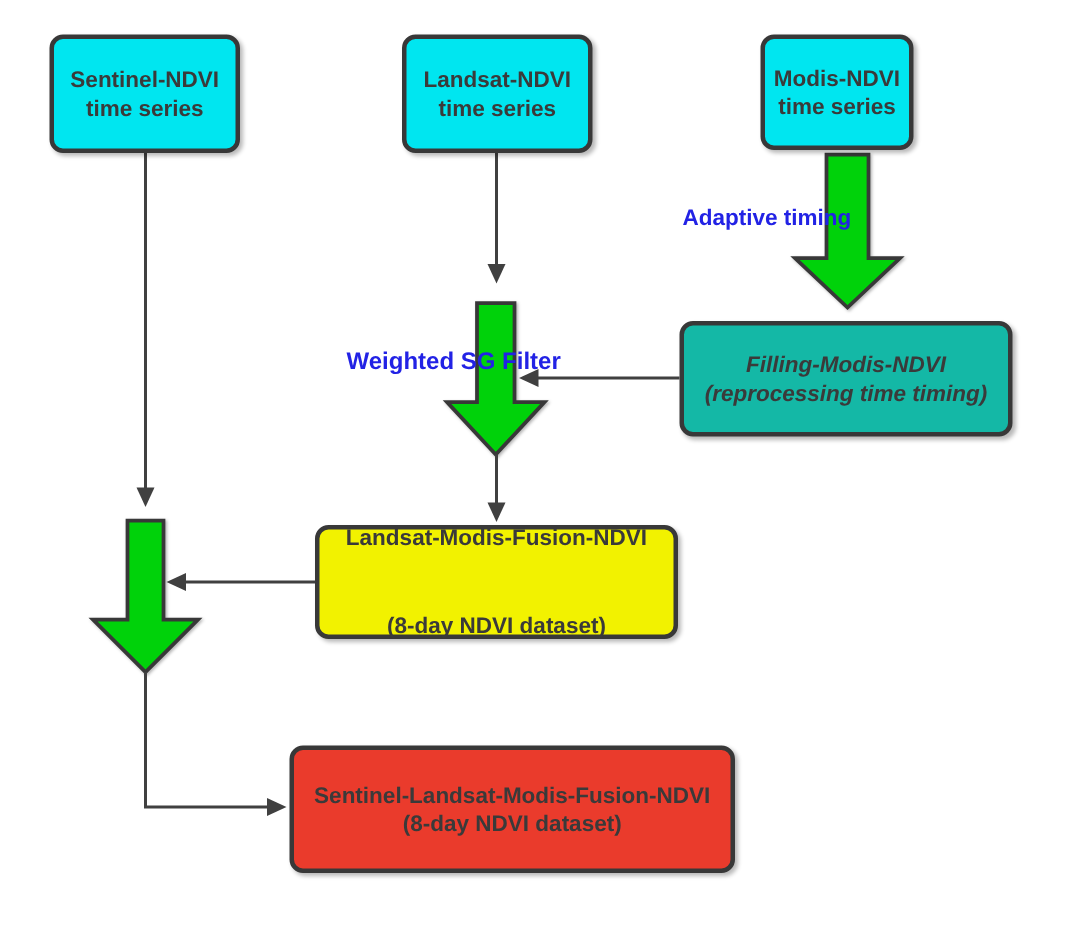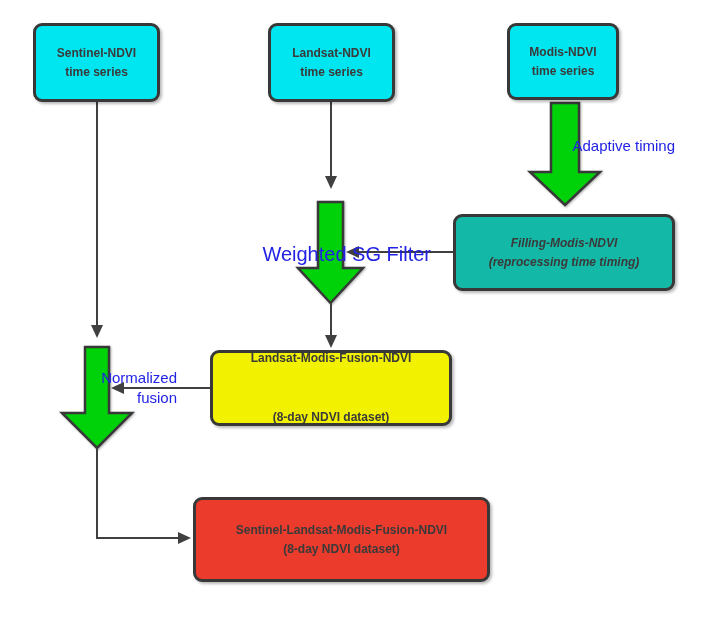--- a/index.html
+++ b/index.html
@@ -19,44 +19,44 @@
   .node {
     position: absolute;
     z-index: 2;
     display: flex;
     flex-direction: column;
     align-items: center;
     justify-content: center;
     text-align: center;
     box-sizing: border-box;
     font-weight: bold;
-    font-size: 12px;
+    font-size: 15px;
     line-height: 19px;
     color: #3A3A3A;
     border: 3px solid #383838;
     border-radius: 9px;
     box-shadow: 2px 2px 3px rgba(0,0,0,0.28);
   }
   .node-sentinel { left: 33px;  top: 23px;  width: 127px; height: 79px; }
   .node-landsat  { left: 268px; top: 23px;  width: 127px; height: 79px; align-items: center; }
-  .node-modis    { left: 507px; top: 23px;  width: 112px; height: 77px; }
+  .node-modis    { left: 507px; top: 23px;  width: 102px; height: 77px; }
   .node-filling  { left: 453px; top: 214px; width: 222px; height: 77px; }
   .node-fusion   { left: 210px; top: 350px; width: 242px; height: 76px; gap: 40px; }
   .node-output   { left: 193px; top: 497px; width: 297px; height: 85px; }
   .arrow-label {
     position: absolute;
     z-index: 3;
-    font-weight: normal;
+    font-weight: bold;
     font-size: 15px;
     line-height: 20px;
-    text-align: right;
+    text-align: left;
     color: #2222E5;
   }
   .label-adaptive   { left: 455px; top: 136px; width: 220px; }
-  .label-weighted   { left: 231px; top: 244px; width: 200px; font-size: 20px; }
+  .label-weighted   { left: 231px; top: 232px; width: 200px; font-size: 16px; }
   .label-normalized { left: 17px;  top: 368px; width: 160px; }
   .block-arrow {
     stroke: #383838;
     stroke-width: 2.5;
     filter: drop-shadow(1.5px 1.5px 1px rgba(0,0,0,0.3));
   }
   .conn { stroke: #404040; stroke-width: 2; fill: none; }
   .conn-head { fill: #404040; stroke: none; }
 </style>
 </head>
@@ -120,18 +120,14 @@
 
   <div class="node node-output" style="background-color: rgb(234, 59, 44);">
     <span>Sentinel-Landsat-Modis-Fusion-NDVI</span>
     <span>(8-day NDVI dataset)</span>
   </div>
 
   <div class="arrow-label label-adaptive" style="color: rgb(34, 34, 229);">
     <div>Adaptive timing</div>
   </div>
   <div class="arrow-label label-weighted" style="color: rgb(34, 34, 229);">Weighted SG Filter</div>
-  <div class="arrow-label label-normalized" style="color: rgb(34, 34, 229);">
-    <div>Normalized</div>
-    <div>fusion</div>
-  </div>
 
 </div>
 
 </body></html>

